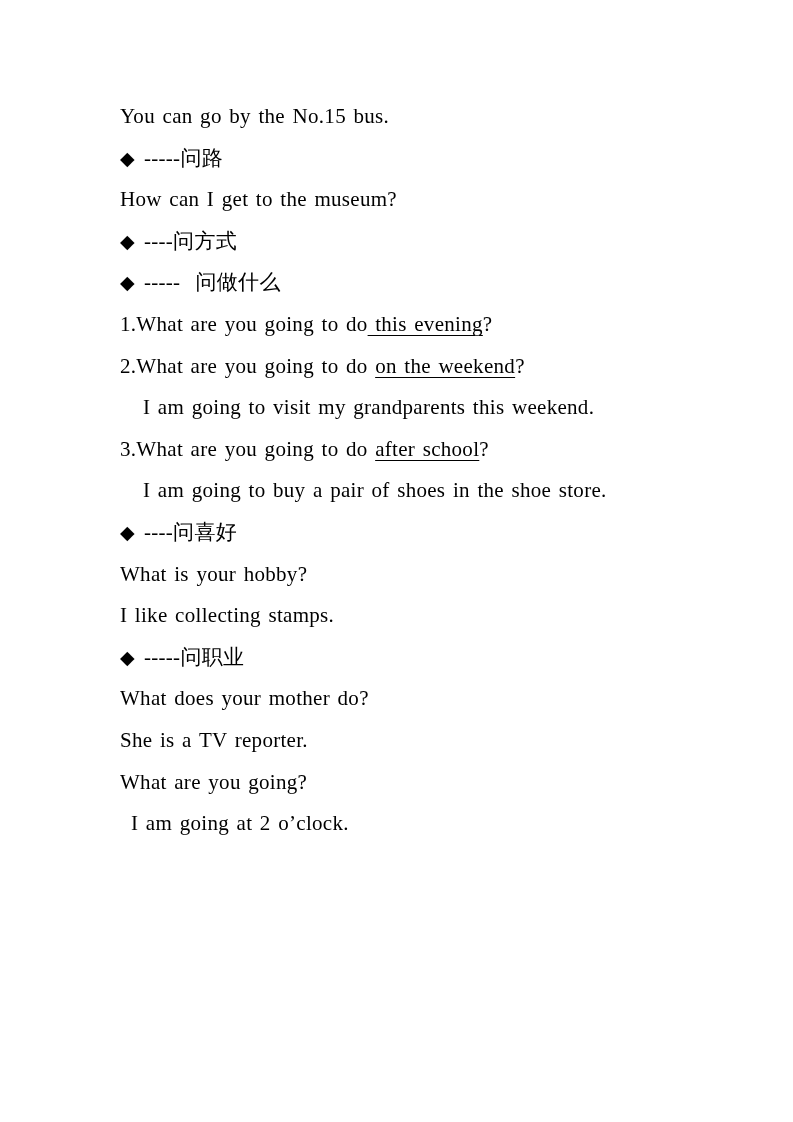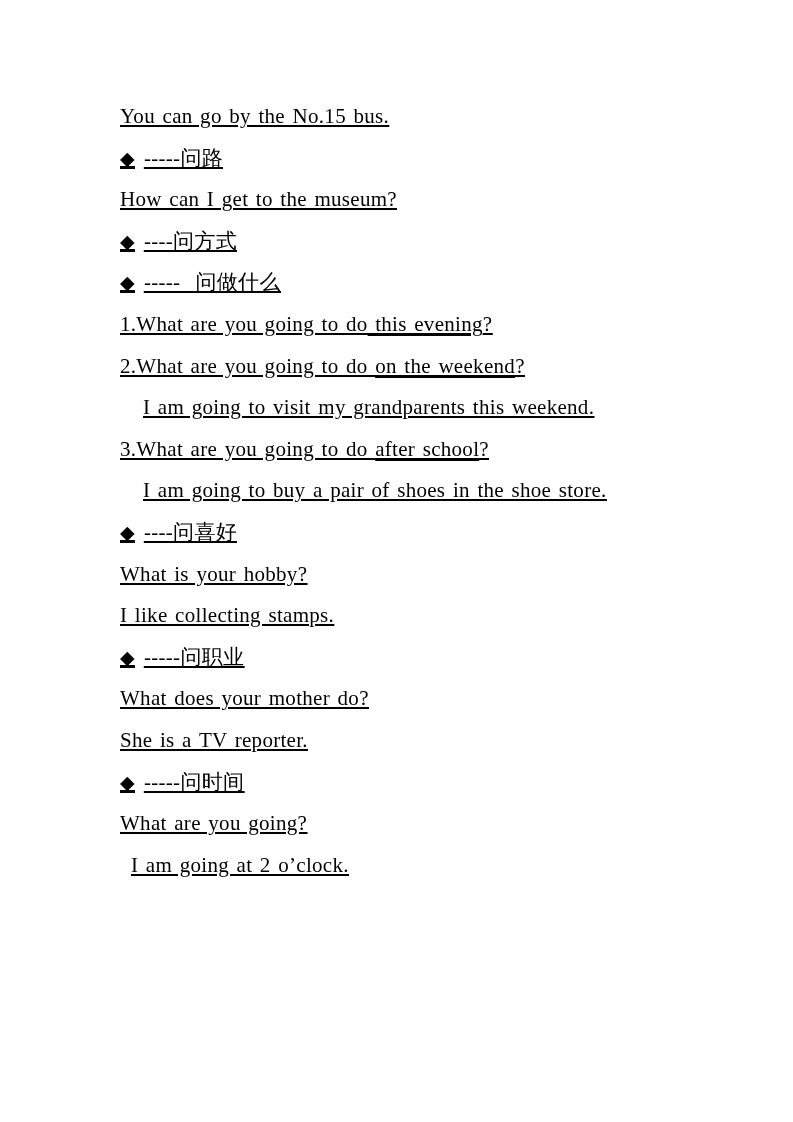--- a/index.html
+++ b/index.html
@@ -1,15 +1,15 @@
 <!DOCTYPE html>
 <html><head>
 <meta charset="utf-8">
 <style>
-  * { margin: 0; padding: 0; box-sizing: border-box; text-decoration: underline; }
+  * { margin: 0; padding: 0; box-sizing: border-box; }
   html, body { background: #ffffff; }
   .page {
     position: relative;
     width: 793px;
     height: 1122px;
     background: #ffffff;
     overflow: hidden;
     margin: 0 auto;
   }
   .content {
@@ -74,19 +74,18 @@
   <div class="line"><span>What is your hobby?</span></div>
 
   <div class="line"><span>I like collecting stamps.</span></div>
 
   <div class="line heading"><span class="bullet">◆</span><span>-----问职业</span></div>
 
   <div class="line"><span>What does your mother do?</span></div>
 
   <div class="line"><span>She is a TV reporter.</span></div>
 
-  <div class="line heading"><span class="bullet">◆</span><span>-----问时间</span></div>
 
   <div class="line"><span>What are you going?</span></div>
 
   <div class="line indent-1"><span>I am going at 2 o’clock.</span></div>
 </div>
 </div>
 
 </body></html>

